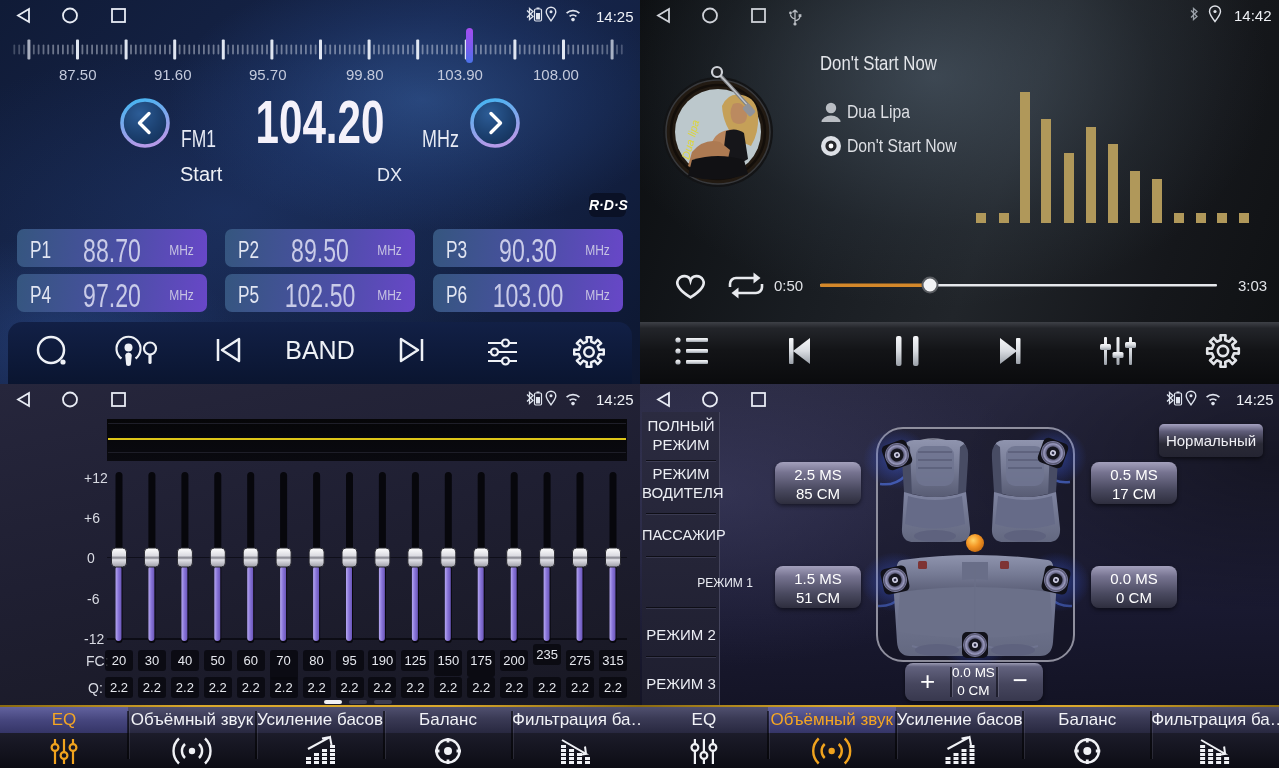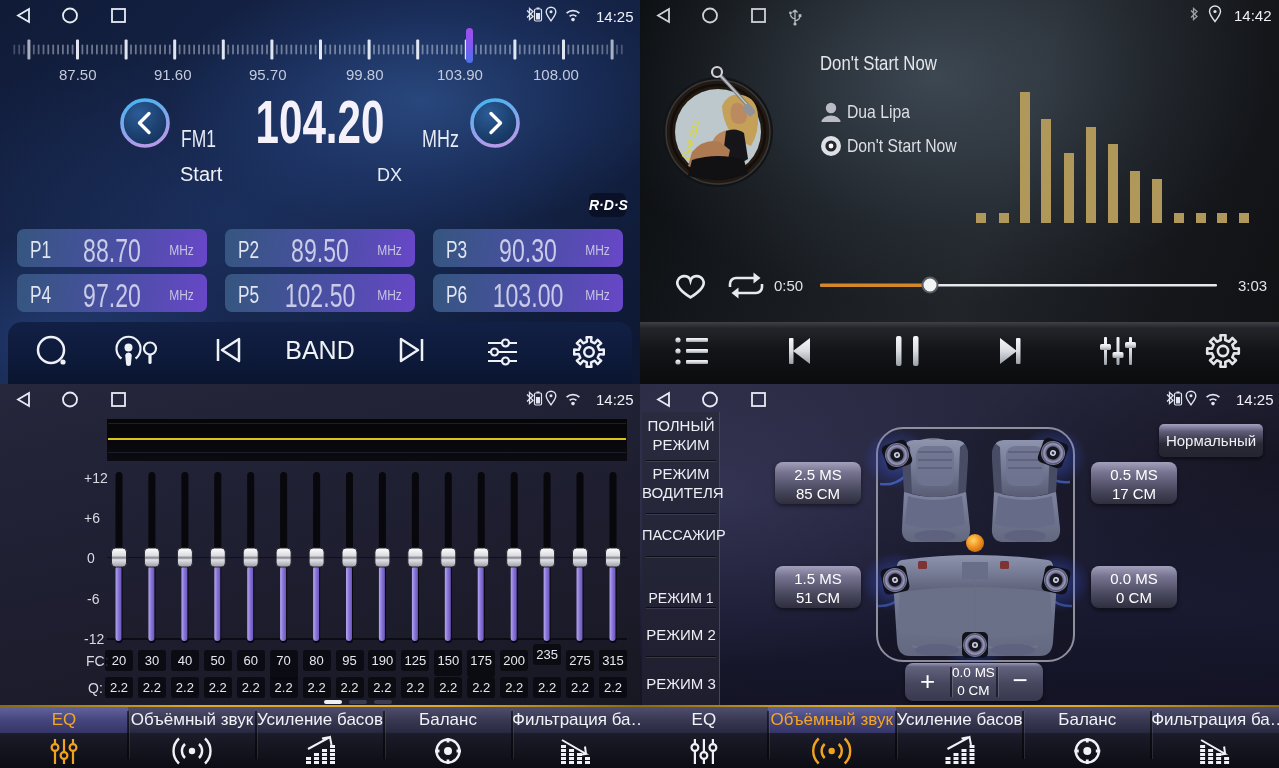--- a/index.html
+++ b/index.html
@@ -665,21 +665,21 @@
     <text x="596" y="21" font-size="15" fill="#eef1f6" font-family="Liberation Sans">14:25</text>
   </svg>
 
   <div class="side" style="top:28px;height:293px;">
     <div class="it" style="top:4px;font-size:15px;line-height:19px;">ПОЛНЫЙ<br>РЕЖИМ</div>
     <div class="sep" style="top:48px;"></div>
     <div class="it" style="top:52px;font-size:15px;line-height:19px;">РЕЖИМ<br>ВОДИТЕЛЯ</div>
     <div class="sep" style="top:101px;"></div>
     <div class="it" style="top:115px;font-size:14.5px;">ПАССАЖИР</div>
     <div class="sep" style="top:144px;"></div>
-    <div class="it" style="top:178px;font-size:14px;">РЕЖИМ 1</div>
+    <div class="it" style="top:163px;font-size:12px;margin-left:44px;">РЕЖИМ 1</div>
     <div class="sep" style="top:195px;"></div>
     <div class="it" style="top:214px;font-size:15px;">РЕЖИМ 2</div>
     <div class="sep" style="top:244px;"></div>
     <div class="it" style="top:263px;font-size:15px;">РЕЖИМ 3</div>
   </div>
 
   <div class="abs" style="left:519px;top:40px;width:104px;height:33px;border-radius:5px;background:linear-gradient(180deg,#a4a1c0 0%,#605e7a 22%,#2a2a36 60%,#242432 100%);box-shadow:0 2px 4px rgba(0,0,0,0.55);color:#f0f0f5;font-size:15px;text-align:center;line-height:33px;">Нормальный</div>
 
   <div class="vbtn" style="left:135px;top:78px;">
       <div>2.5 MS</div>

